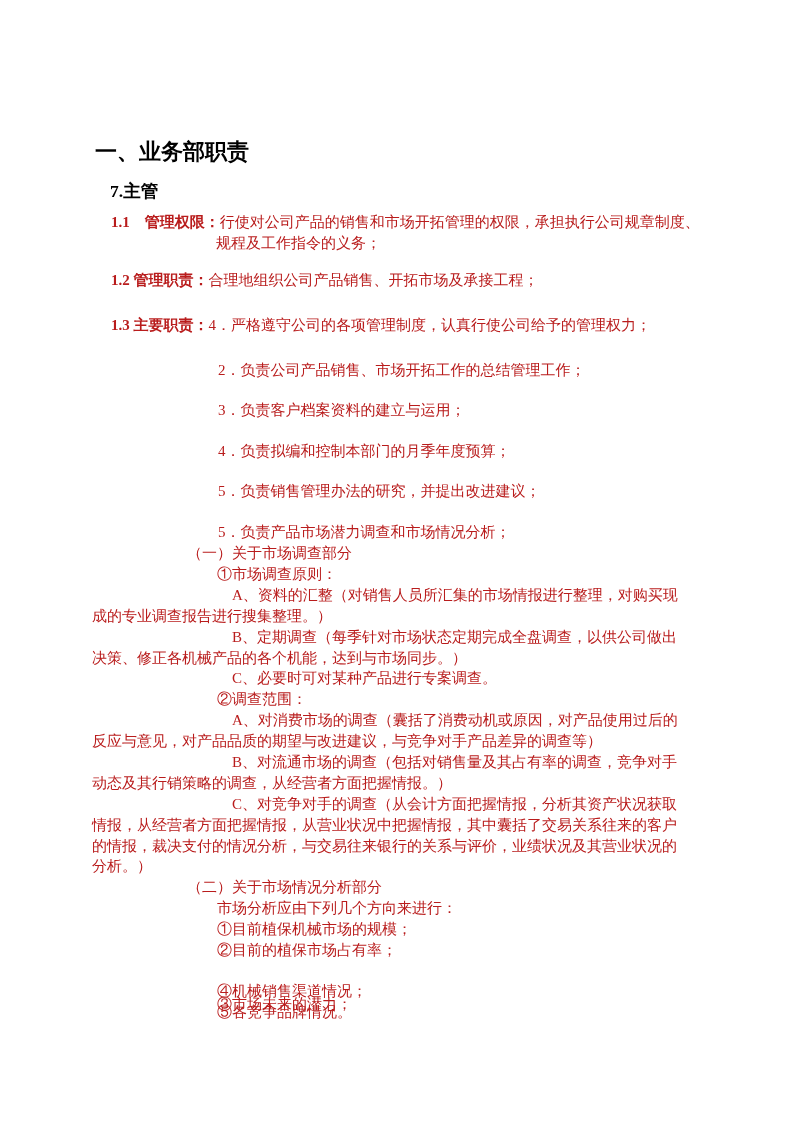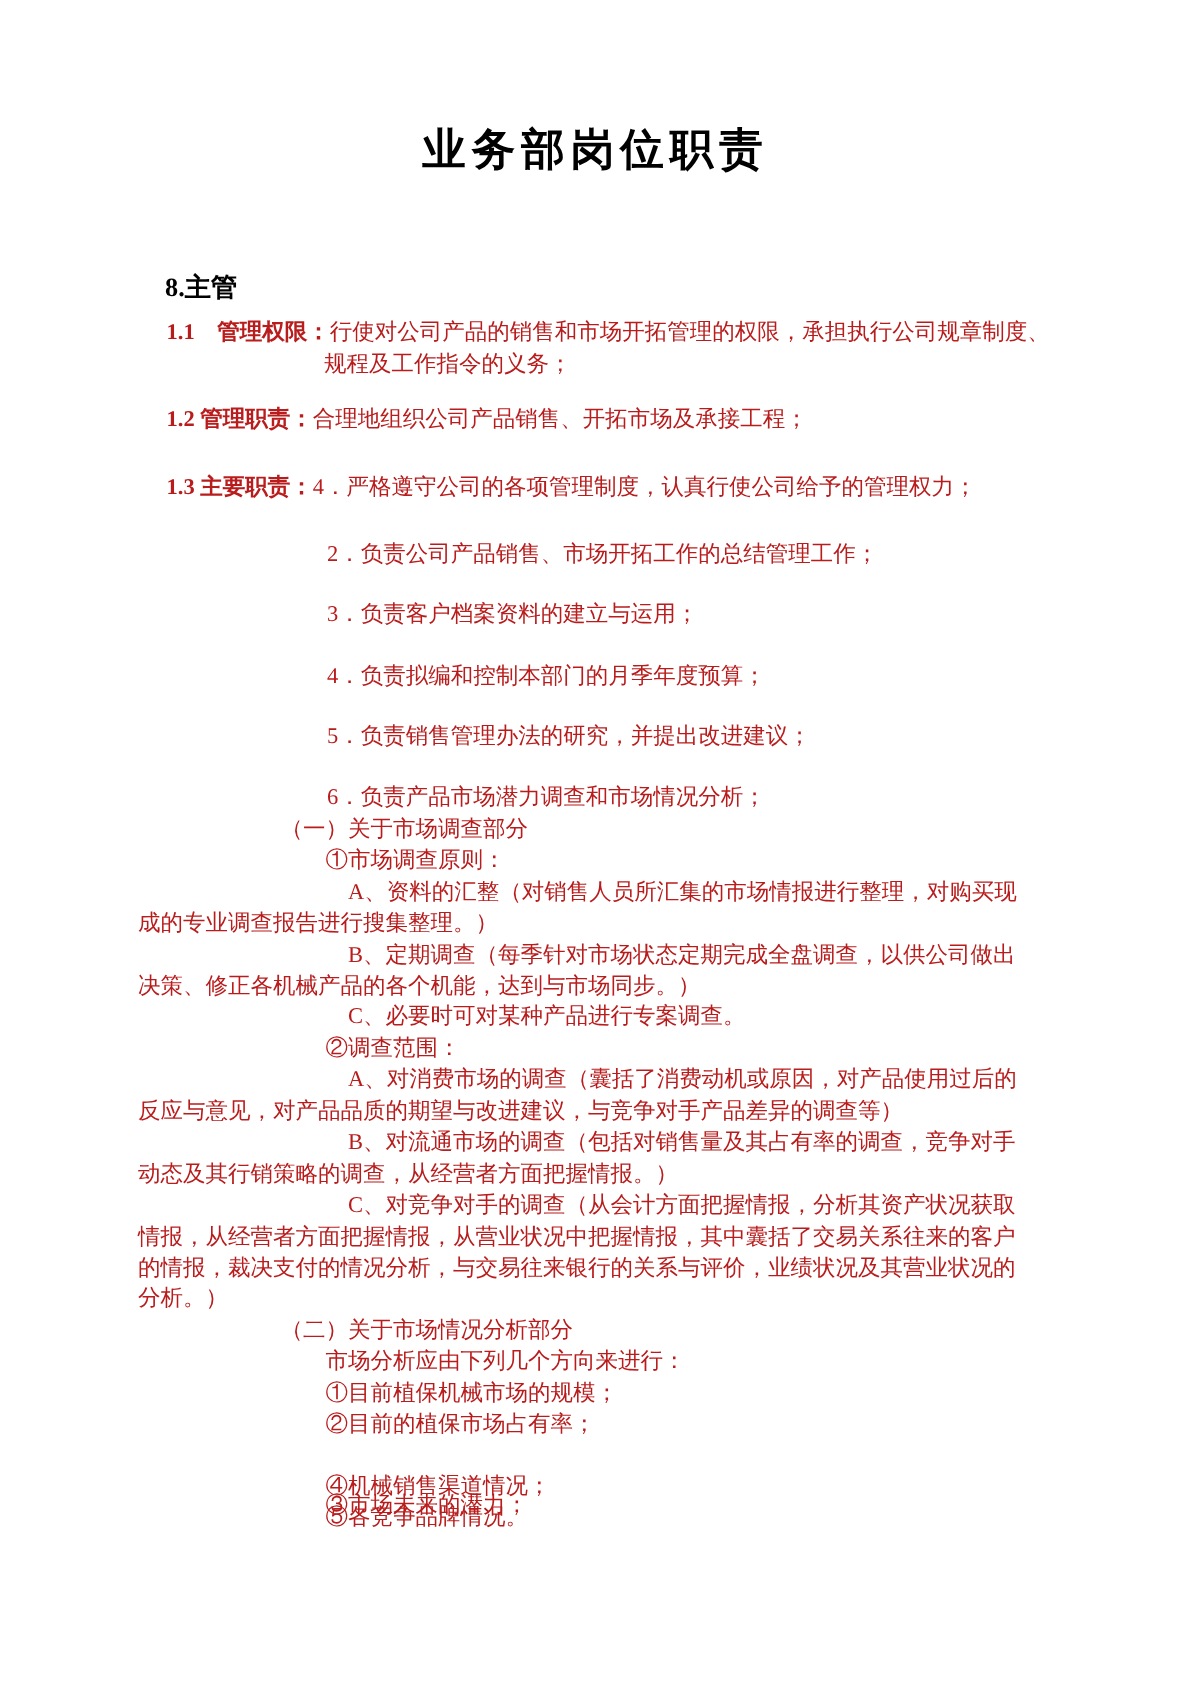--- a/index.html
+++ b/index.html
@@ -50,32 +50,32 @@
     white-space: pre;
     color: #b91c1c;
   }
   .line span.bold { font-weight: bold; }
   .line span.underline { }
 </style>
 </head>
 <body>
 
 <div class="page">
-  <div class="doc-title">业务部岗位职责</div>
-  <div class="h2">8.主管</div>
+  <div class="h1">一、业务部职责</div>
+  <div class="h2">7.主管</div>
   <div>
       <div class="line" style="left: 111px; top: 212px;"><span class="bold">1.1　管理权限：</span><span>行使对公司产品的销售和市场开拓管理的权限，承担执行公司规章制度、</span></div>
       <div class="line" style="left: 216px; top: 233px;"><span>规程及工作指令的义务；</span></div>
       <div class="line" style="left: 111px; top: 270px;"><span class="bold">1.2 管理职责：</span><span>合理地组织公司产品销售、开拓市场及承接工程；</span></div>
       <div class="line" style="left: 111px; top: 315px;"><span class="bold">1.3 </span><span class="bold underline">主要职责</span><span class="bold">：</span><span>4．严格遵守公司的各项管理制度，认真行使公司给予的管理权力；</span></div>
       <div class="line" style="left: 218px; top: 360px;"><span>2．负责公司产品销售、市场开拓工作的总结管理工作；</span></div>
       <div class="line" style="left: 218px; top: 400px;"><span>3．负责客户档案资料的建立与运用；</span></div>
       <div class="line" style="left: 218px; top: 441px;"><span>4．负责拟编和控制本部门的月季年度预算；</span></div>
       <div class="line" style="left: 218px; top: 481px;"><span>5．负责销售管理办法的研究，并提出改进建议；</span></div>
-      <div class="line" style="left: 218px; top: 522px;"><span>6．负责产品市场潜力调查和市场情况分析；</span></div>
+      <div class="line" style="left: 218px; top: 522px;"><span>5．负责产品市场潜力调查和市场情况分析；</span></div>
       <div class="line" style="left: 187px; top: 543px;"><span>（一）关于市场调查部分</span></div>
       <div class="line" style="left: 217px; top: 564px;"><span>①市场调查原则：</span></div>
       <div class="line" style="left: 232px; top: 585px;"><span>A、资料的汇整（对销售人员所汇集的市场情报进行整理，对购买现</span></div>
       <div class="line" style="left: 92px; top: 606px;"><span>成的专业调查报告进行搜集整理。）</span></div>
       <div class="line" style="left: 232px; top: 627px;"><span>B、定期调查（每季针对市场状态定期完成全盘调查，以供公司做出</span></div>
       <div class="line" style="left: 92px; top: 648px;"><span>决策、修正各机械产品的各个机能，达到与市场同步。）</span></div>
       <div class="line" style="left: 232px; top: 668px;"><span>C、必要时可对某种产品进行专案调查。</span></div>
       <div class="line" style="left: 217px; top: 689px;"><span>②调查范围：</span></div>
       <div class="line" style="left: 232px; top: 710px;"><span>A、对消费市场的调查（囊括了消费动机或原因，对产品使用过后的</span></div>
       <div class="line" style="left: 92px; top: 731px;"><span>反应与意见，对产品品质的期望与改进建议，与竞争对手产品差异的调查等）</span></div>

